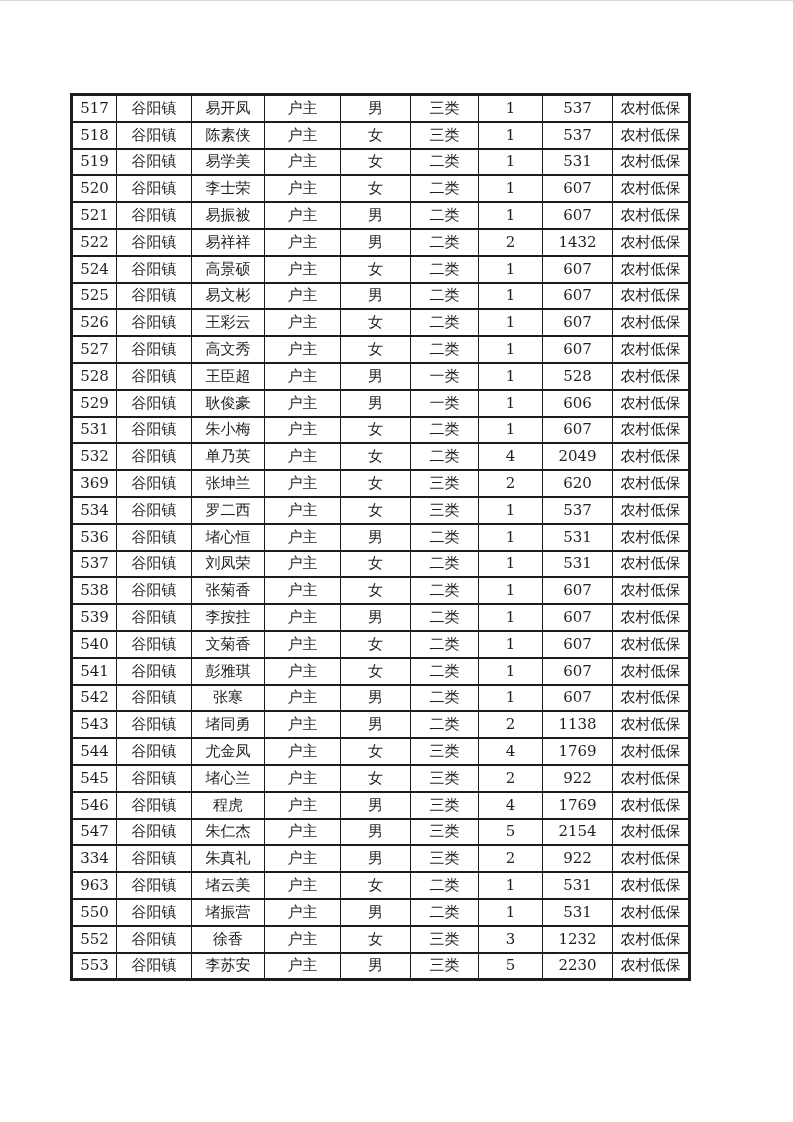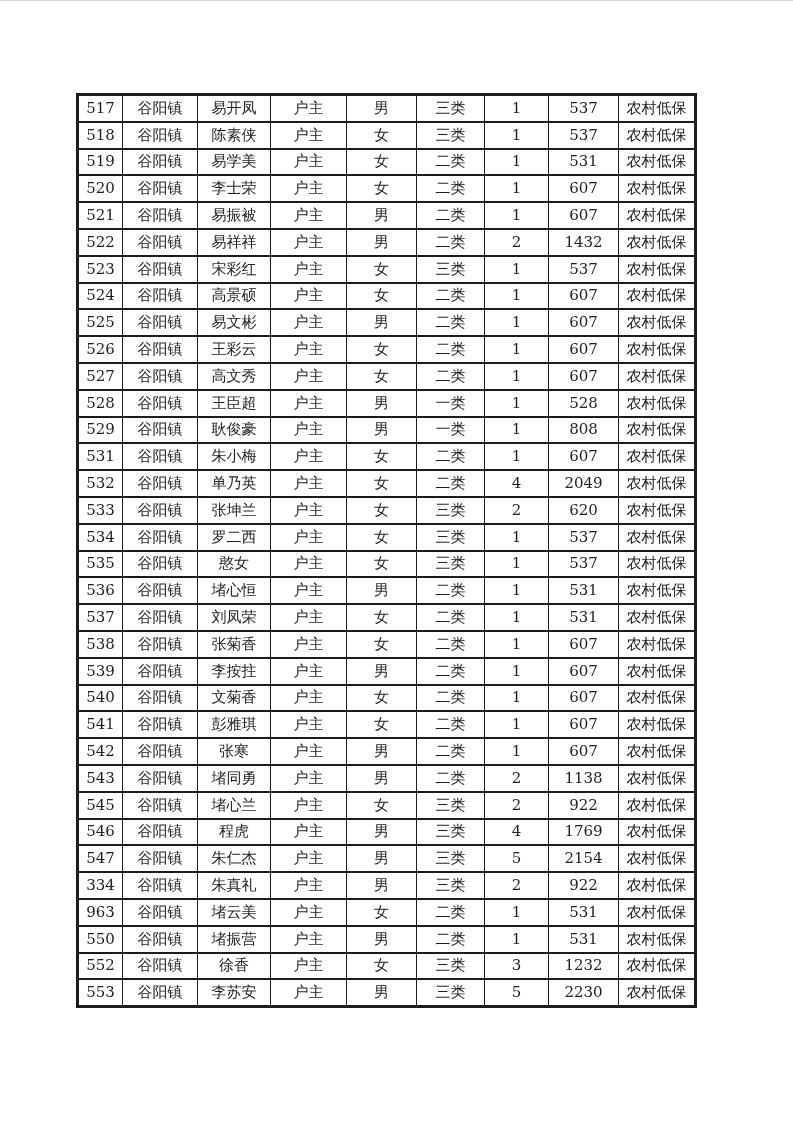--- a/index.html
+++ b/index.html
@@ -17,21 +17,21 @@
   .page {
     position: relative;
     width: 793px;
     height: 1122px;
     background: #ffffff;
     border-top: 1px solid #d8d8d8;
     box-sizing: border-box;
   }
   table.subsidy-table {
     position: absolute;
-    left: 76px;
+    left: 70px;
     top: 92px;
     width: 620px;
     border-collapse: collapse;
     table-layout: fixed;
     border: 3px solid #1c1c1c;
   }
   table.subsidy-table td {
     border: solid #1c1c1c;
     border-width: 2px 1px;
     height: 24.8px;
@@ -121,31 +121,20 @@
           <td>谷阳镇</td>
           <td>易祥祥</td>
           <td>户主</td>
           <td>男</td>
           <td>二类</td>
           <td>2</td>
           <td>1432</td>
           <td>农村低保</td>
         </tr>
         <tr>
-          <td>523</td>
-          <td>谷阳镇</td>
-          <td>宋彩红</td>
-          <td>户主</td>
-          <td>女</td>
-          <td>三类</td>
-          <td>1</td>
-          <td>537</td>
-          <td>农村低保</td>
-        </tr>
-        <tr>
           <td>524</td>
           <td>谷阳镇</td>
           <td>高景硕</td>
           <td>户主</td>
           <td>女</td>
           <td>二类</td>
           <td>1</td>
           <td>607</td>
           <td>农村低保</td>
         </tr>
@@ -194,21 +183,21 @@
           <td>农村低保</td>
         </tr>
         <tr>
           <td>529</td>
           <td>谷阳镇</td>
           <td>耿俊豪</td>
           <td>户主</td>
           <td>男</td>
           <td>一类</td>
           <td>1</td>
-          <td>808</td>
+          <td>606</td>
           <td>农村低保</td>
         </tr>
         <tr>
           <td>531</td>
           <td>谷阳镇</td>
           <td>朱小梅</td>
           <td>户主</td>
           <td>女</td>
           <td>二类</td>
           <td>1</td>
@@ -220,21 +209,21 @@
           <td>谷阳镇</td>
           <td>单乃英</td>
           <td>户主</td>
           <td>女</td>
           <td>二类</td>
           <td>4</td>
           <td>2049</td>
           <td>农村低保</td>
         </tr>
         <tr>
-          <td>533</td>
+          <td>369</td>
           <td>谷阳镇</td>
           <td>张坤兰</td>
           <td>户主</td>
           <td>女</td>
           <td>三类</td>
           <td>2</td>
           <td>620</td>
           <td>农村低保</td>
         </tr>
         <tr>
@@ -242,31 +231,20 @@
           <td>谷阳镇</td>
           <td>罗二西</td>
           <td>户主</td>
           <td>女</td>
           <td>三类</td>
           <td>1</td>
           <td>537</td>
           <td>农村低保</td>
         </tr>
         <tr>
-          <td>535</td>
-          <td>谷阳镇</td>
-          <td>憨女</td>
-          <td>户主</td>
-          <td>女</td>
-          <td>三类</td>
-          <td>1</td>
-          <td>537</td>
-          <td>农村低保</td>
-        </tr>
-        <tr>
           <td>536</td>
           <td>谷阳镇</td>
           <td>堵心恒</td>
           <td>户主</td>
           <td>男</td>
           <td>二类</td>
           <td>1</td>
           <td>531</td>
           <td>农村低保</td>
         </tr>
@@ -338,20 +316,31 @@
         </tr>
         <tr>
           <td>543</td>
           <td>谷阳镇</td>
           <td>堵同勇</td>
           <td>户主</td>
           <td>男</td>
           <td>二类</td>
           <td>2</td>
           <td>1138</td>
+          <td>农村低保</td>
+        </tr>
+        <tr>
+          <td>544</td>
+          <td>谷阳镇</td>
+          <td>尤金凤</td>
+          <td>户主</td>
+          <td>女</td>
+          <td>三类</td>
+          <td>4</td>
+          <td>1769</td>
           <td>农村低保</td>
         </tr>
         <tr>
           <td>545</td>
           <td>谷阳镇</td>
           <td>堵心兰</td>
           <td>户主</td>
           <td>女</td>
           <td>三类</td>
           <td>2</td>

